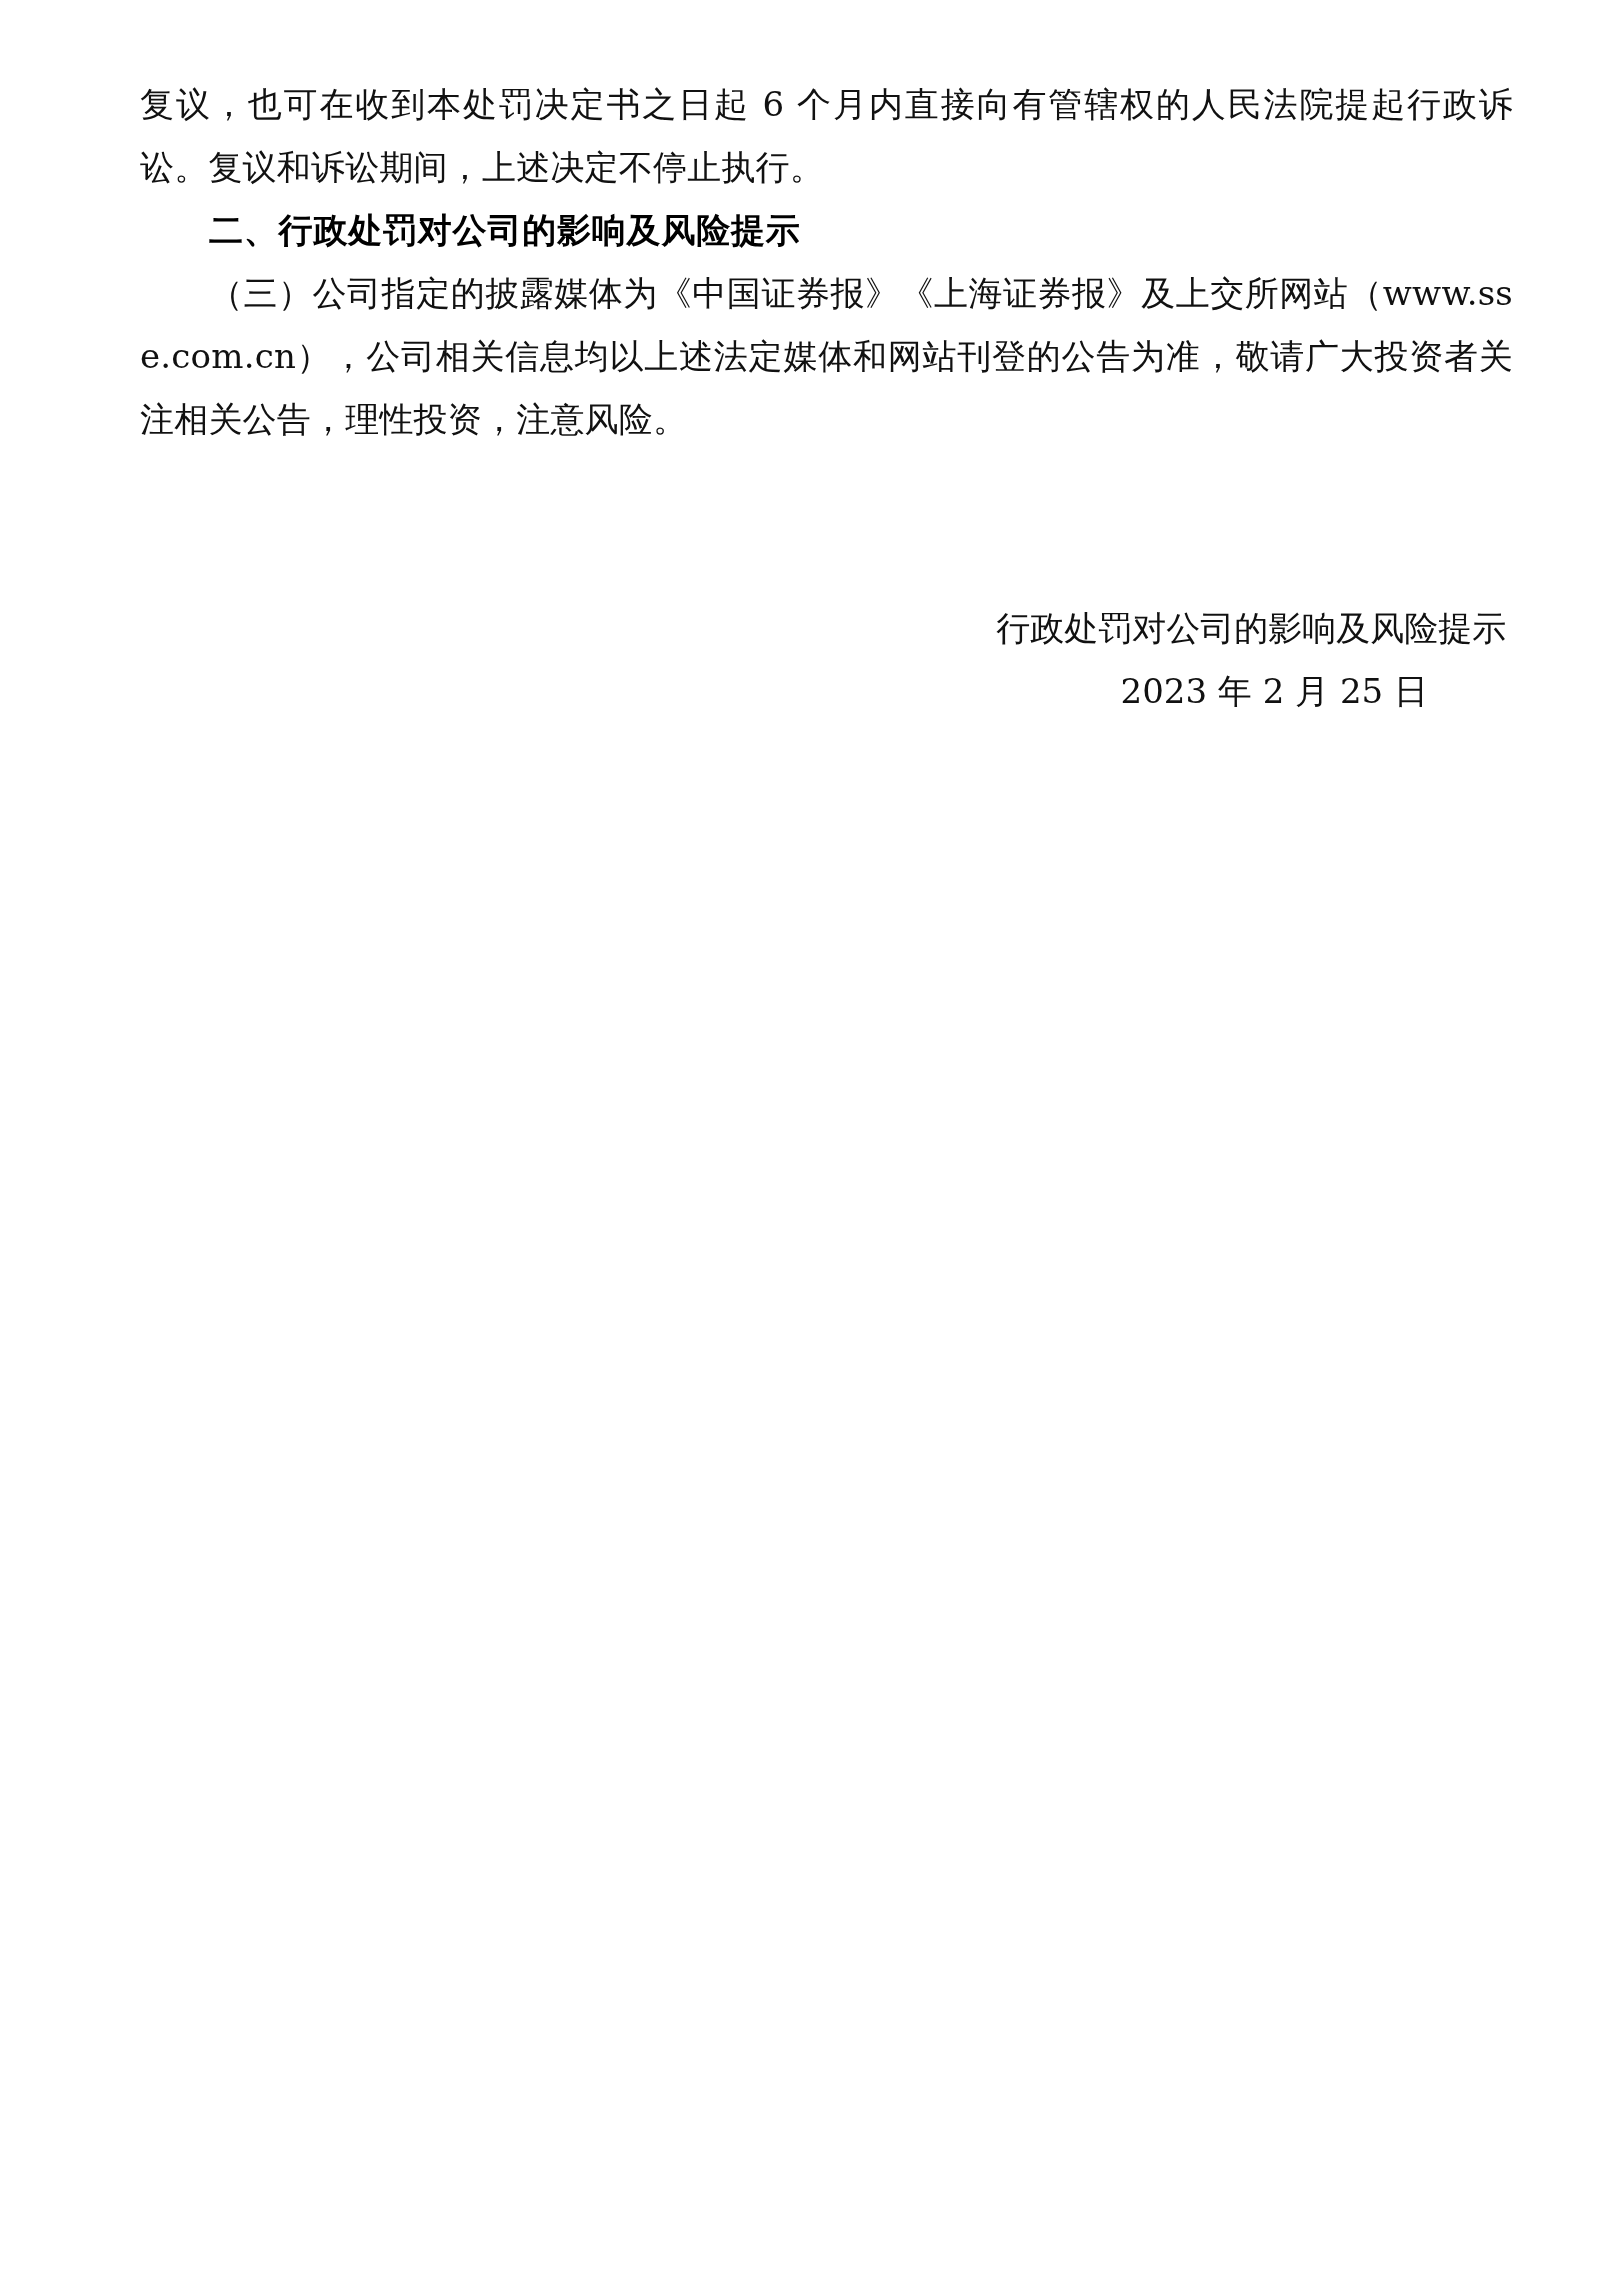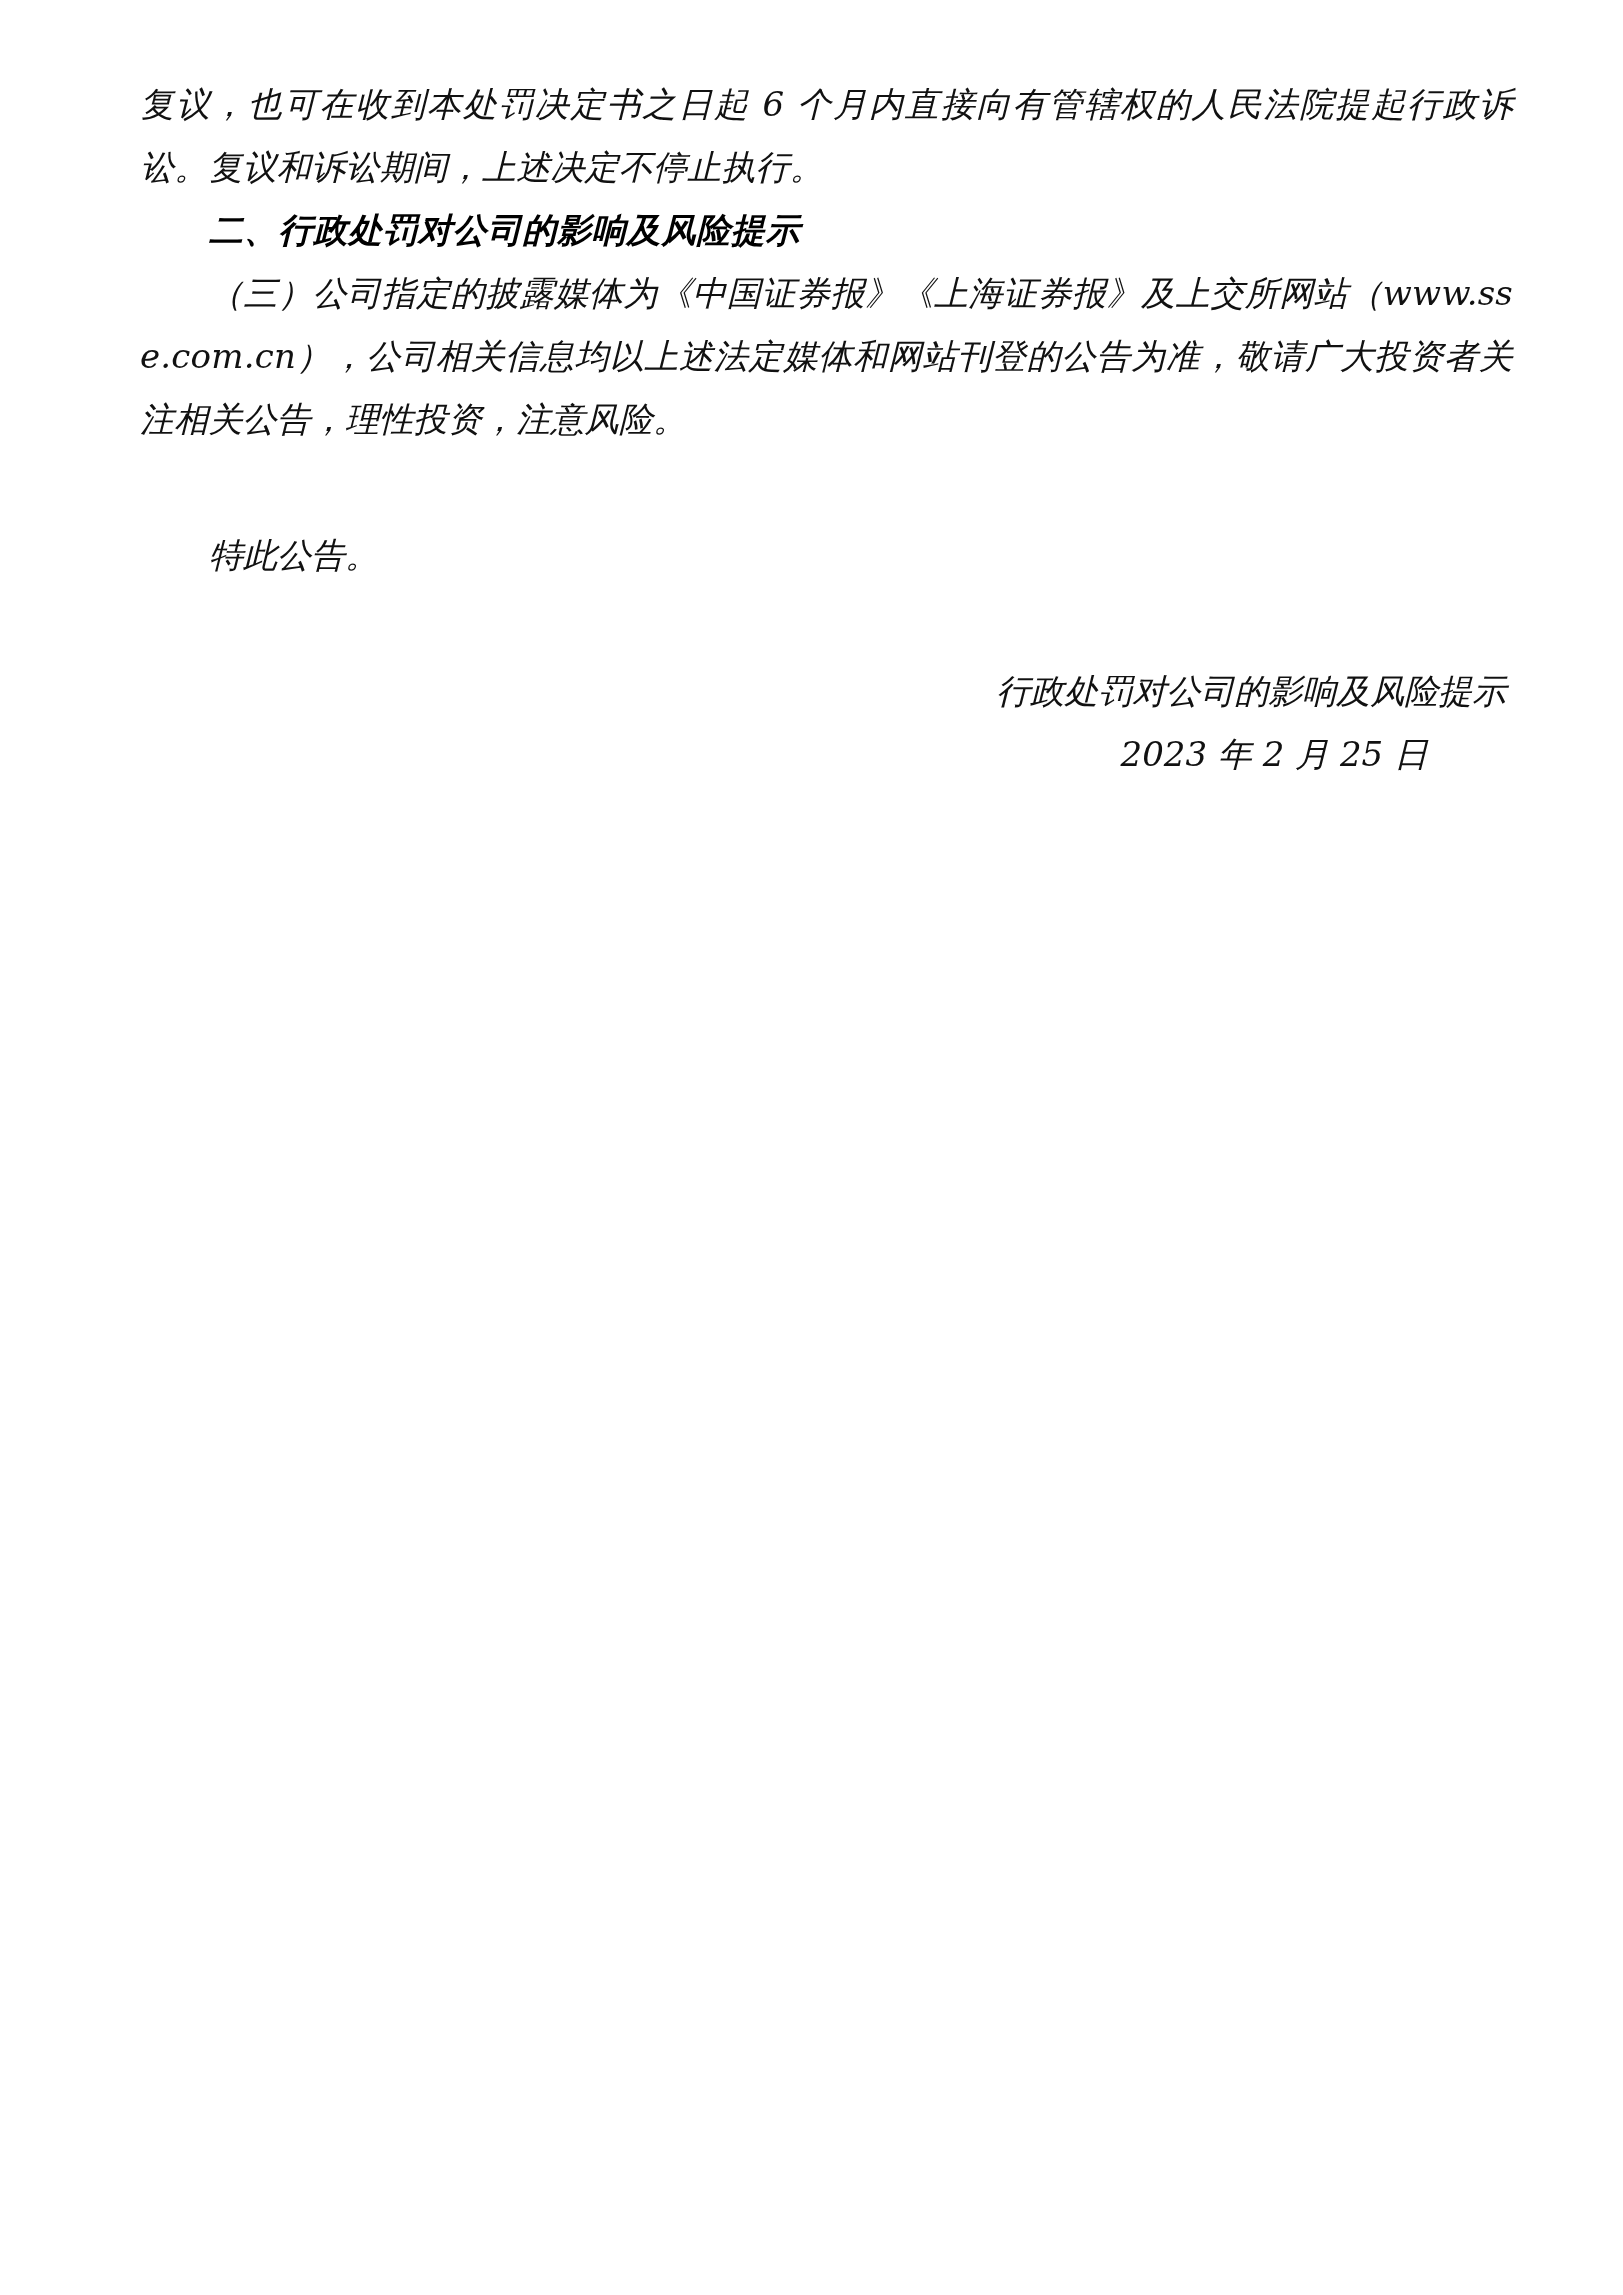--- a/index.html
+++ b/index.html
@@ -12,21 +12,20 @@
     font-family: "DejaVu Serif", "Liberation Serif", serif;
     color: #000000;
   }
   .page {
     position: relative;
     width: 1623px;
     height: 2295px;
     background: #ffffff;
     margin: 0 auto;
     overflow: hidden;
-    font-style: italic;
   }
   .content {
     position: absolute;
     left: 140px;
     top: 0;
     width: 1373px;
   }
   
   .para {
     font-size: 34px;
@@ -90,21 +89,20 @@
     <p class="para cont">复议，也可在收到本处罚决定书之日起 6 个月内直接向有管辖权的人民法院提起行政诉讼。复议和诉讼期间，上述决定不停止执行。</p>
 
     <h2 class="heading">二、行政处罚对公司的影响及风险提示</h2>
 
 
 
     <p class="para indent">（三）公司指定的披露媒体为《中国证券报》《上海证券报》及上交所网站（www.sse.com.cn），公司相关信息均以上述法定媒体和网站刊登的公告为准，敬请广大投资者关注相关公告，理性投资，注意风险。</p>
 
     <div class="spacer-lg"></div>
 
-    <p class="closing">特此公告。</p>
 
     <div class="spacer-lg"></div>
 
     <p class="signature">行政处罚对公司的影响及风险提示</p>
 
     <p class="sign-date">2023 年 2 月 25 日</p>
 
   </div>
 </div>
 

